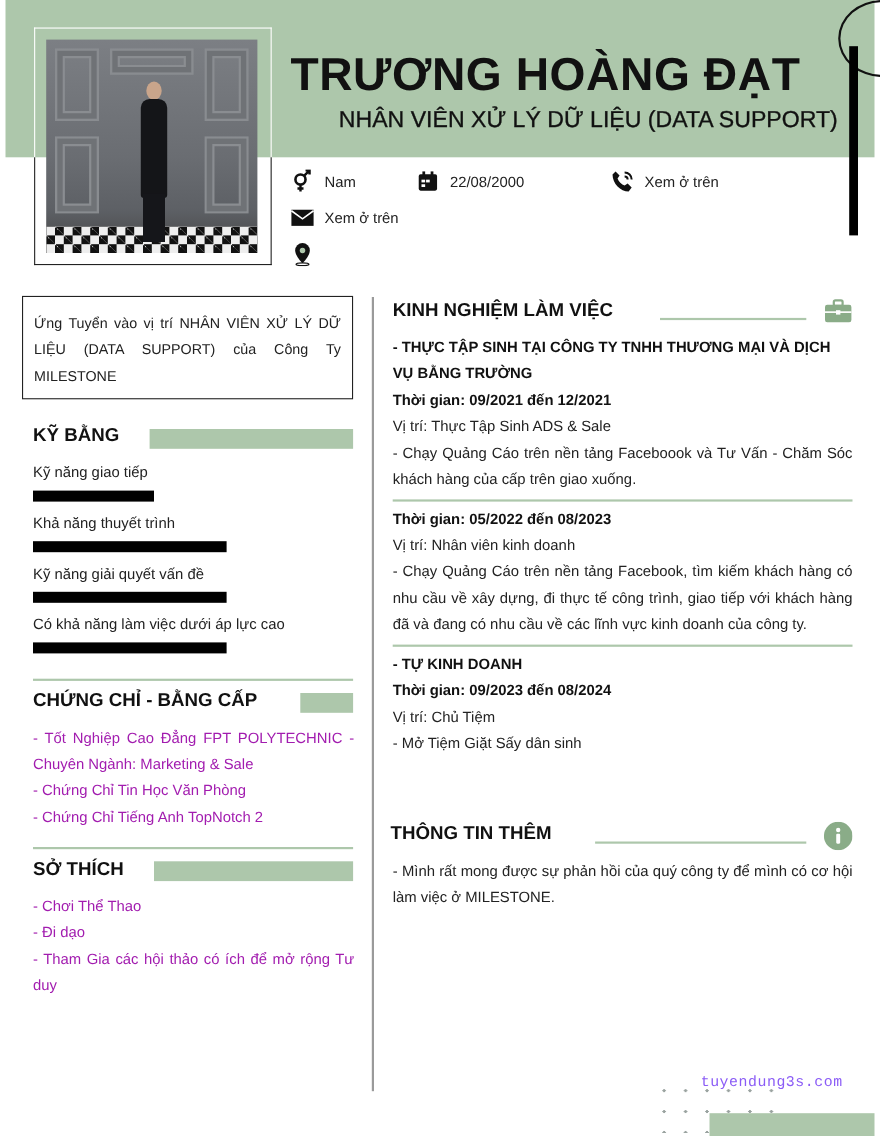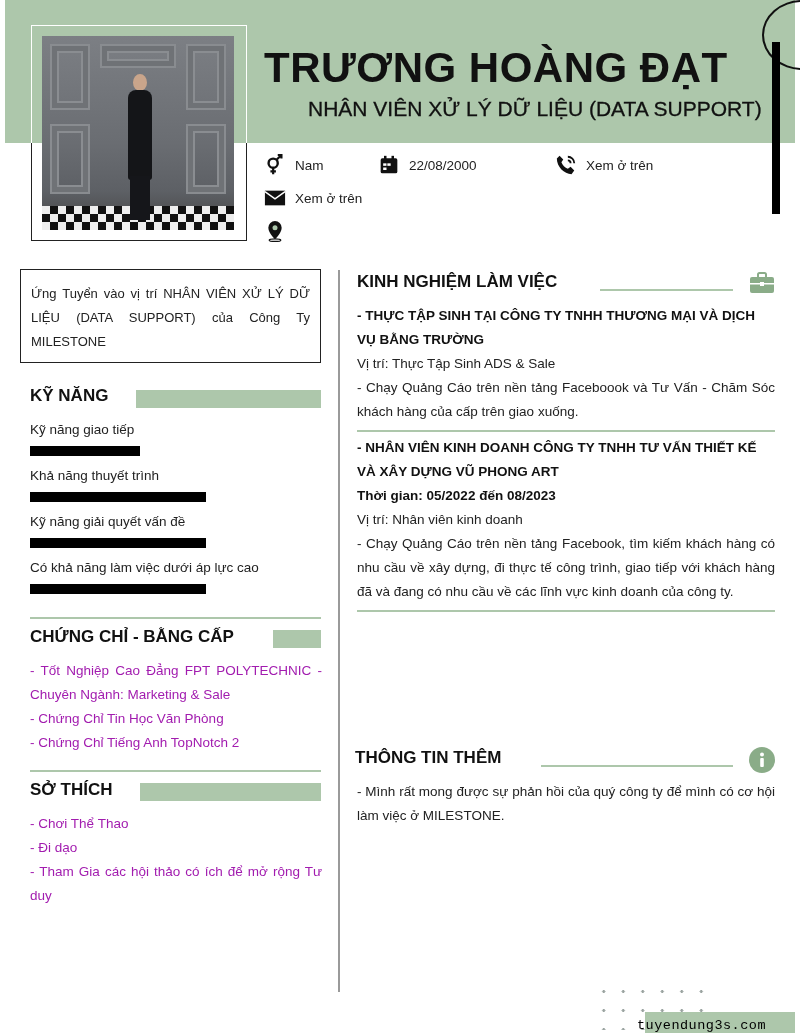--- a/index.html
+++ b/index.html
@@ -46,21 +46,21 @@
   .right-col .time { font-weight: 700; color: #111; }
   .right-col .desc { text-align: justify; }
   .job-sep { height: 2px; background: #adc7ab; margin: 6px 0 4px 0; }
 
   .r-title-line { position: absolute; height: 1.5px; background: #adc7ab; }
   .r-icon { position: absolute; width: 26px; height: 26px; }
 
   .dots { position: absolute; left: 594px; top: 982px; width: 110px; height: 48px;
     background-image: radial-gradient(circle, #9aa3a0 1.4px, transparent 1.6px); background-size: 19.5px 19px; }
   .footer-band { position: absolute; left: 645px; top: 1012px; width: 150px; height: 21px; background: #adc7ab; }
-  .watermark { position: absolute; left: 637px; top: 1018px; font-family: "Liberation Mono", "DejaVu Sans Mono", monospace; font-size: 13.5px; color: #000000; letter-spacing: 0.5px; }
+  .watermark { position: absolute; left: 637px; top: 977px; font-family: "Liberation Mono", "DejaVu Sans Mono", monospace; font-size: 13.5px; color: #8b5cf6; letter-spacing: 0.5px; }
 </style>
 </head>
 <body>
 
 <div class="header-band"></div>
 <div class="corner-circle"></div>
 <div class="right-bar"></div>
 
 <div class="photo-outline-sides"></div>
 <div class="photo-outline"></div>
@@ -124,21 +124,21 @@
     <svg width="20" height="22" viewBox="0 0 24 26">
         <path d="M12 1a8 8 0 0 0-8 8c0 6 8 14 8 14s8-8 8-14a8 8 0 0 0-8-8z" fill="#111"></path>
         <circle cx="12" cy="9" r="3" fill="#adc7ab"></circle>
         <ellipse cx="12" cy="24" rx="7" ry="1.5" fill="none" stroke="#111" stroke-width="1.4"></ellipse>
       </svg>
   </span>
 </div>
 
 <div class="summary-box">Ứng Tuyển vào vị trí NHÂN VIÊN XỬ LÝ DỮ LIỆU (DATA SUPPORT) của Công Ty MILESTONE</div>
 
-<div class="sec-title" style="left:30px;top:386px;">KỸ NĂNG</div>
+<div class="sec-title" style="left:30px;top:386px;">KỸ BẰNG</div>
 <div class="sec-bar" style="left:136px;top:390px;width:185px;"></div>
 
 <div class="skill-label" style="top:422px;">Kỹ năng giao tiếp</div>
 <div class="skill-bar" style="top:446px;width:110px;"></div>
 <div class="skill-label" style="top:468px;">Khả năng thuyết trình</div>
 <div class="skill-bar" style="top:492px;width:176px;"></div>
 <div class="skill-label" style="top:514px;">Kỹ năng giải quyết vấn đề</div>
 <div class="skill-bar" style="top:538px;width:176px;"></div>
 <div class="skill-label" style="top:560px;">Có khả năng làm việc dưới áp lực cao</div>
 <div class="skill-bar" style="top:584px;width:176px;"></div>
@@ -170,31 +170,37 @@
       <rect x="9" y="2" width="8" height="5" rx="1.5" fill="none" stroke="#8aac88" stroke-width="2"></rect>
       <rect x="1" y="6" width="24" height="16" rx="2" fill="#8aac88"></rect>
       <rect x="1" y="12" width="24" height="1.5" fill="#fff"></rect>
       <rect x="11" y="11" width="4" height="4" fill="#fff"></rect>
     </svg>
 </span>
 
 <div class="right-col" style="top:304px;">
   <div>
     <div class="job-title">- THỰC TẬP SINH TẠI CÔNG TY TNHH THƯƠNG MẠI VÀ DỊCH VỤ BẰNG TRƯỜNG</div>
+    <div class="time">Thời gian: 09/2021 đến 12/2021</div>
     <div>Vị trí: Thực Tập Sinh ADS &amp; Sale</div>
     <div class="desc">- Chạy Quảng Cáo trên nền tảng Faceboook và Tư Vấn - Chăm Sóc khách hàng của cấp trên giao xuống.</div>
   </div>
   <div class="job-sep"></div>
   <div>
-    <div class="job-title">- NHÂN VIÊN KINH DOANH CÔNG TY TNHH TƯ VẤN THIẾT KẾ VÀ XÂY DỰNG VŨ PHONG ART</div>
     <div class="time">Thời gian: 05/2022 đến 08/2023</div>
     <div>Vị trí: Nhân viên kinh doanh</div>
     <div class="desc">- Chạy Quảng Cáo trên nền tảng Facebook, tìm kiếm khách hàng có nhu cầu về xây dựng, đi thực tế công trình, giao tiếp với khách hàng đã và đang có nhu cầu về các lĩnh vực kinh doanh của công ty.</div>
   </div>
   <div class="job-sep"></div>
+  <div>
+    <div class="job-title">- TỰ KINH DOANH</div>
+    <div class="time">Thời gian: 09/2023 đến 08/2024</div>
+    <div>Vị trí: Chủ Tiệm</div>
+    <div class="desc">- Mở Tiệm Giặt Sấy dân sinh</div>
+  </div>
 </div>
 
 <div class="sec-title" style="left:355px;top:748px;">THÔNG TIN THÊM</div>
 <div class="r-title-line" style="left:541px;top:765px;width:192px;"></div>
 <span class="r-icon" style="left:749px;top:747px;">
   <svg width="26" height="26" viewBox="0 0 26 26">
       <circle cx="13" cy="13" r="13" fill="#8aac88"></circle>
       <circle cx="13" cy="7.5" r="2" fill="#fff"></circle>
       <rect x="11.2" y="11" width="3.6" height="9" rx="1" fill="#fff"></rect>
     </svg>

